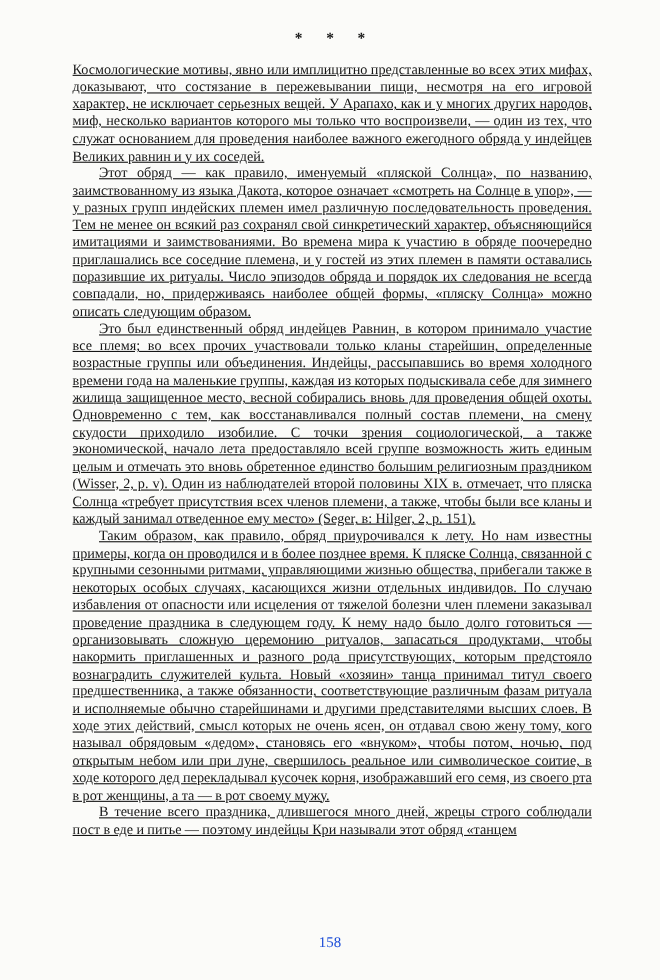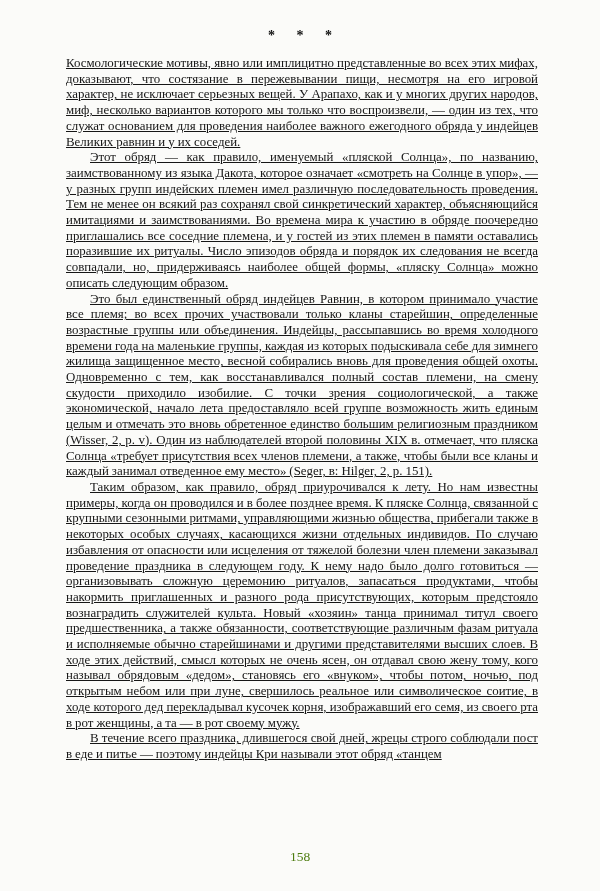--- a/index.html
+++ b/index.html
@@ -45,33 +45,33 @@
   .body-text p.no-indent {
     text-indent: 0;
   }
   .page-number {
     position: absolute;
     bottom: 26px;
     left: 0;
     width: 100%;
     text-align: center;
     font-size: 13.5px;
-    color: #4d7c0f;
+    color: #1d4ed8;
   }
 </style>
 </head>
 <body>
 
 <div class="page">
 
   <div class="ornament">* * *</div>
 
   <div class="body-text">
     <p class="no-indent">Космологические мотивы, явно или имплицитно представленные во всех этих мифах, доказывают, что состязание в пережевывании пищи, несмотря на его игровой характер, не исключает серьезных вещей. У Арапахо, как и у многих других народов, миф, несколько вариантов которого мы только что воспроизвели, — один из тех, что служат основанием для проведения наиболее важного ежегодного обряда у индейцев Великих равнин и у их соседей.</p>
     <p>Этот обряд — как правило, именуемый «пляской Солнца», по названию, заимствованному из языка Дакота, которое означает «смотреть на Солнце в упор», — у разных групп индейских племен имел различную последовательность проведения. Тем не менее он всякий раз сохранял свой синкретический характер, объясняющийся имитациями и заимствованиями. Во времена мира к участию в обряде поочередно приглашались все соседние племена, и у гостей из этих племен в памяти оставались поразившие их ритуалы. Число эпизодов обряда и порядок их следования не всегда совпадали, но, придерживаясь наиболее общей формы, «пляску Солнца» можно описать следующим образом.</p>
     <p>Это был единственный обряд индейцев Равнин, в котором принимало участие все племя; во всех прочих участвовали только кланы старейшин, определенные возрастные группы или объединения. Индейцы, рассыпавшись во время холодного времени года на маленькие группы, каждая из которых подыскивала себе для зимнего жилища защищенное место, весной собирались вновь для проведения общей охоты. Одновременно с тем, как восстанавливался полный состав племени, на смену скудости приходило изобилие. С точки зрения социологической, а также экономической, начало лета предоставляло всей группе возможность жить единым целым и отмечать это вновь обретенное единство большим религиозным праздником (Wisser, 2, p. v). Один из наблюдателей второй половины XIX в. отмечает, что пляска Солнца «требует присутствия всех членов племени, а также, чтобы были все кланы и каждый занимал отведенное ему место» (Seger, в: Hilger, 2, p. 151).</p>
     <p>Таким образом, как правило, обряд приурочивался к лету. Но нам известны примеры, когда он проводился и в более позднее время. К пляске Солнца, связанной с крупными сезонными ритмами, управляющими жизнью общества, прибегали также в некоторых особых случаях, касающихся жизни отдельных индивидов. По случаю избавления от опасности или исцеления от тяжелой болезни член племени заказывал проведение праздника в следующем году. К нему надо было долго готовиться — организовывать сложную церемонию ритуалов, запасаться продуктами, чтобы накормить приглашенных и разного рода присутствующих, которым предстояло вознаградить служителей культа. Новый «хозяин» танца принимал титул своего предшественника, а также обязанности, соответствующие различным фазам ритуала и исполняемые обычно старейшинами и другими представителями высших слоев. В ходе этих действий, смысл которых не очень ясен, он отдавал свою жену тому, кого называл обрядовым «дедом», становясь его «внуком», чтобы потом, ночью, под открытым небом или при луне, свершилось реальное или символическое соитие, в ходе которого дед перекладывал кусочек корня, изображавший его семя, из своего рта в рот женщины, а та — в рот своему мужу.</p>
-    <p>В течение всего праздника, длившегося свой дней, жрецы строго соблюдали пост в еде и питье — поэтому индейцы Кри называли этот обряд «танцем</p>
+    <p>В течение всего праздника, длившегося много дней, жрецы строго соблюдали пост в еде и питье — поэтому индейцы Кри называли этот обряд «танцем</p>
   </div>
 
   <div class="page-number">158</div>
 
 </div>
 
 </body></html>

